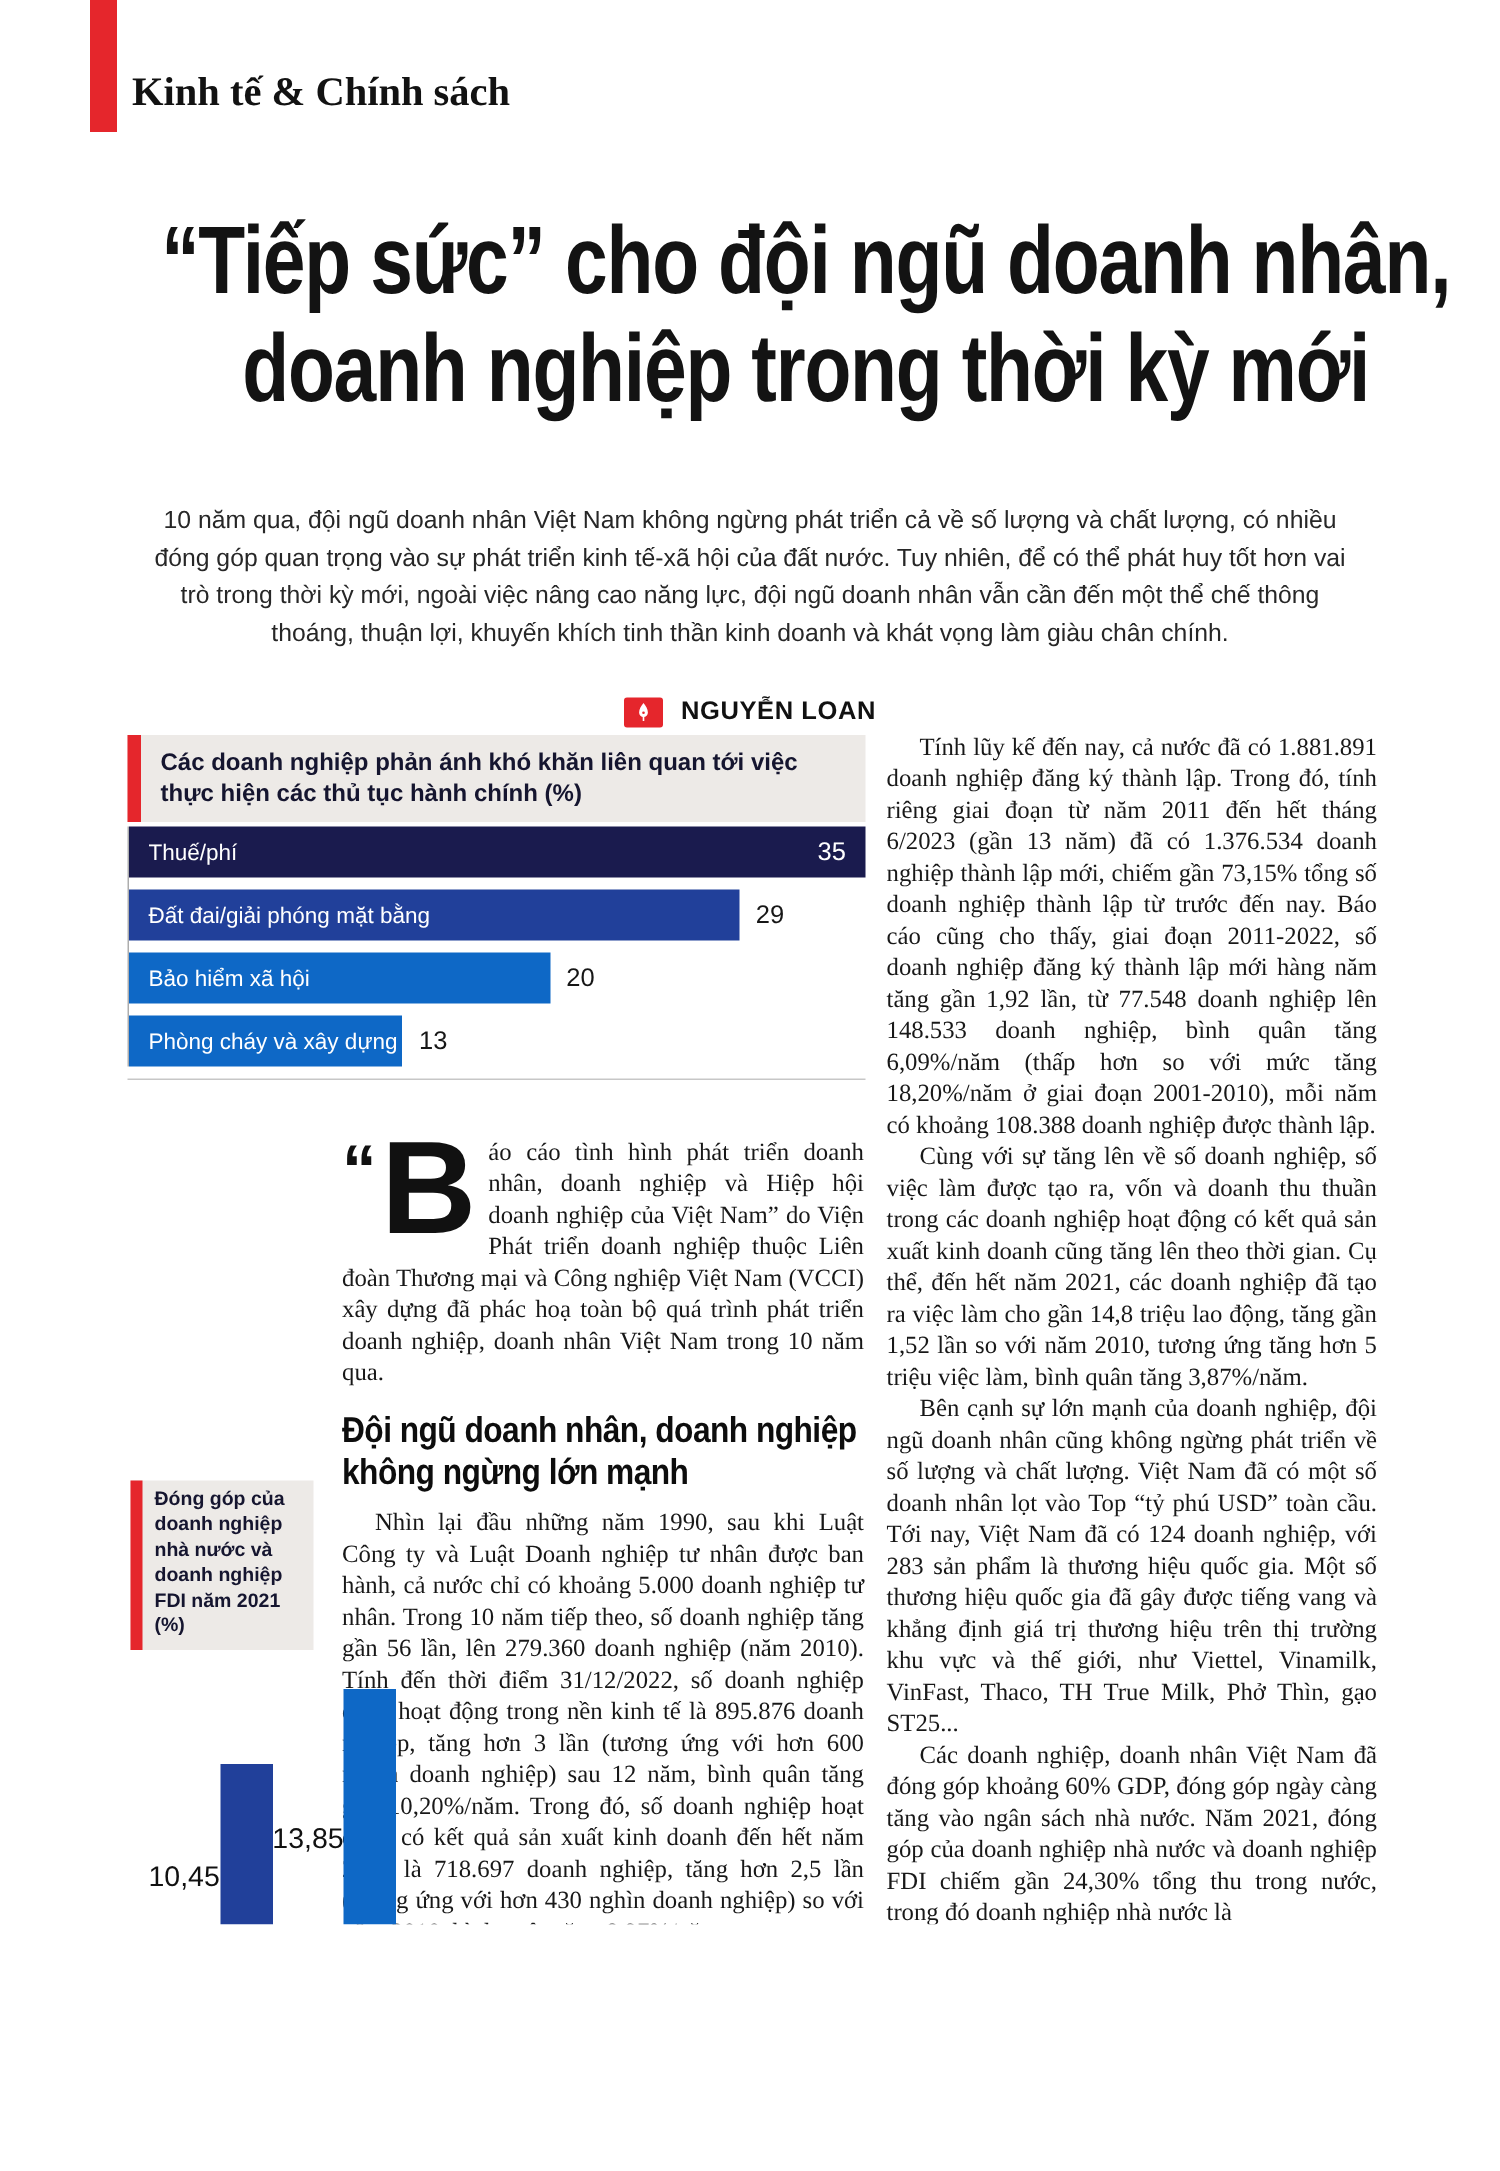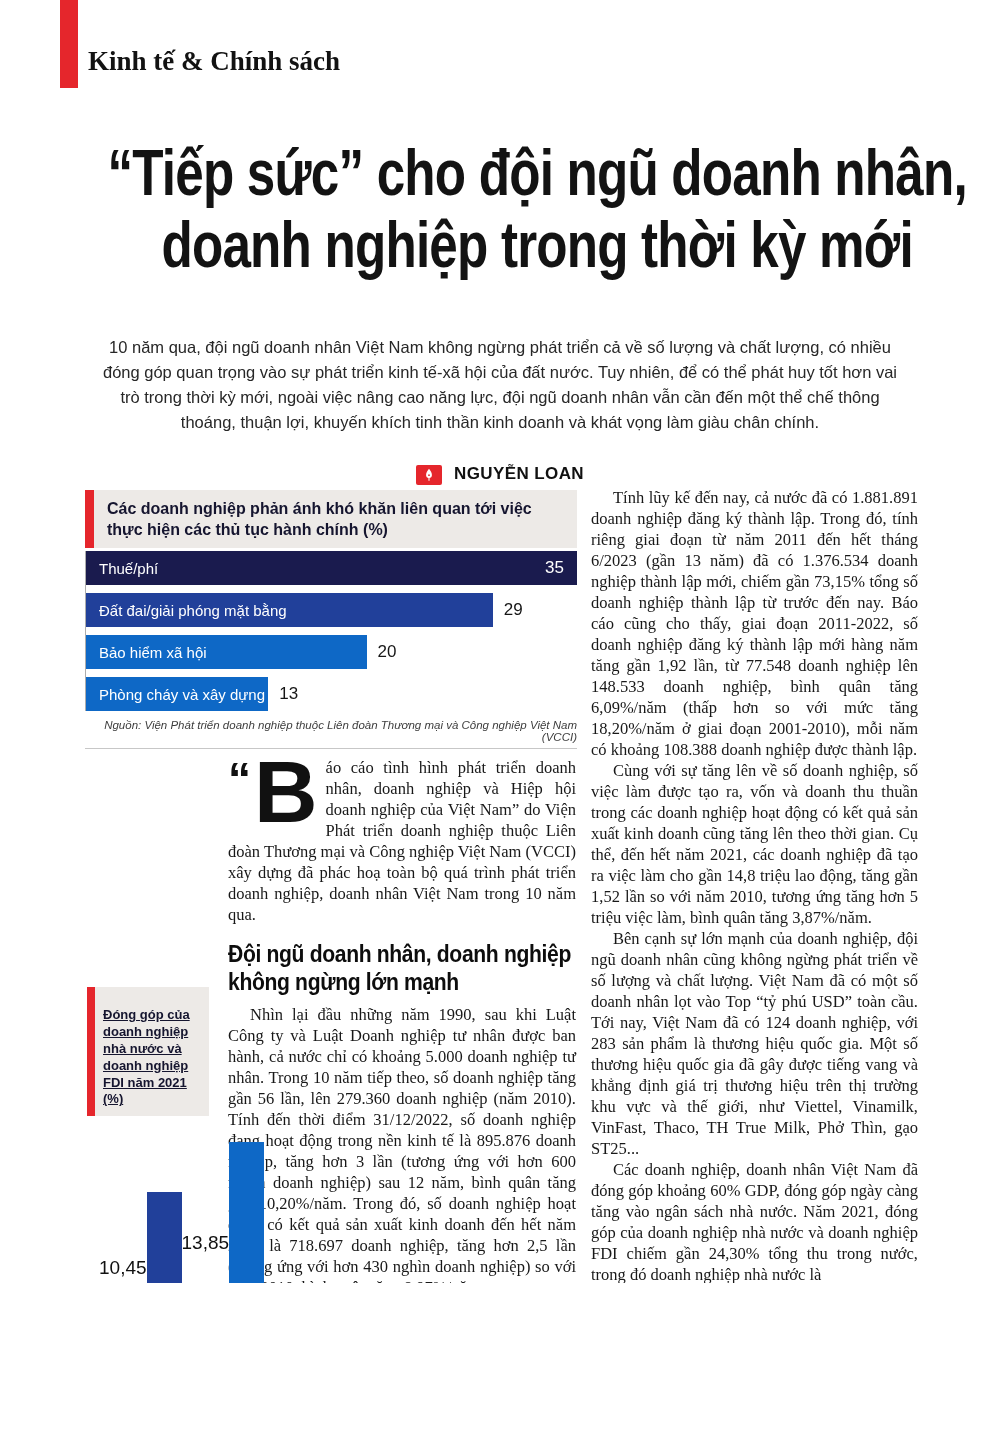--- a/index.html
+++ b/index.html
@@ -57,21 +57,21 @@
   .drop-wrap{float:left;margin:2px 8px 0 0;display:flex;align-items:flex-start;}
   .big-quote{font:700 46px/0.7 "Liberation Sans",sans-serif;color:#111;margin-right:3px;position:relative;top:4px;}
   .dropcap{font:700 88px/0.74 "Liberation Sans",sans-serif;color:#111;}
 
   .section-heading{margin:15px 0 9px 0;transform:scaleX(.88);transform-origin:0 50%;
       font:700 24px/1.15 "Liberation Sans",sans-serif;letter-spacing:-.4px;color:#0d0d0d;white-space:nowrap;}
 
   
   .chart2{position:absolute;left:87px;top:987px;width:122px;}
   .c2-title{background:var(--panel);border-left:8px solid var(--red);
-      padding:20px 5px 8px 8px;font:700 13px/1.3 "Liberation Sans",sans-serif;color:#15152f;text-decoration:underline;}
+      padding:4px 5px 8px 8px;font:700 13px/1.3 "Liberation Sans",sans-serif;color:#15152f;}
   .c2-cols{display:flex;justify-content:space-between;align-items:flex-end;height:232px;padding:0 8px 0 12px;}
   .c2-col{display:flex;flex-direction:row;align-items:center;justify-content:flex-end;}
   .c2-val{font:19px "Liberation Sans",sans-serif;color:#111;margin-bottom:4px;}
   .c2-bar{width:35px;}
   .c2-labels{display:flex;justify-content:space-between;margin-top:5px;}
   .c2-lab{width:60px;text-align:center;font:11.5px/1.25 "Liberation Sans",sans-serif;color:#2b2b2b;}
   .c2-source{margin-top:0;text-align:right;font:italic 11.5px "Liberation Sans",sans-serif;color:#3d3d3d;}
   .c2-rule{border-top:1px solid #9a9a9a;margin-top:5px;}
 
   
@@ -134,21 +134,20 @@
           </div>
           <span class="c1-val">20</span>
         </div>
         <div class="c1-row">
           <div class="c1-bar" style="width: 37.1429%; background: rgb(14, 104, 198);">
             <span class="c1-lab">Phòng cháy và xây dựng</span>
           </div>
           <span class="c1-val">13</span>
         </div>
       </div>
-    <div class="c1-source">Nguồn: Viện Phát triển doanh nghiệp thuộc Liên đoàn Thương mại và Công nghiệp Việt Nam (VCCI)</div>
     <div class="c1-rule"></div>
   </section>
 
   <section class="mid-col">
     <p class="body-text">
       <span class="drop-wrap">
           <span class="big-quote">“</span>
           <span class="dropcap">B</span>
         </span><span>áo cáo tình hình phát triển doanh nhân, doanh nghiệp và Hiệp hội doanh nghiệp của Việt Nam” do Viện Phát triển doanh nghiệp thuộc Liên đoàn Thương mại và Công nghiệp Việt Nam (VCCI) xây dựng đã phác hoạ toàn bộ quá trình phát triển doanh nghiệp, doanh nhân Việt Nam trong 10 năm qua.</span>
     </p>

